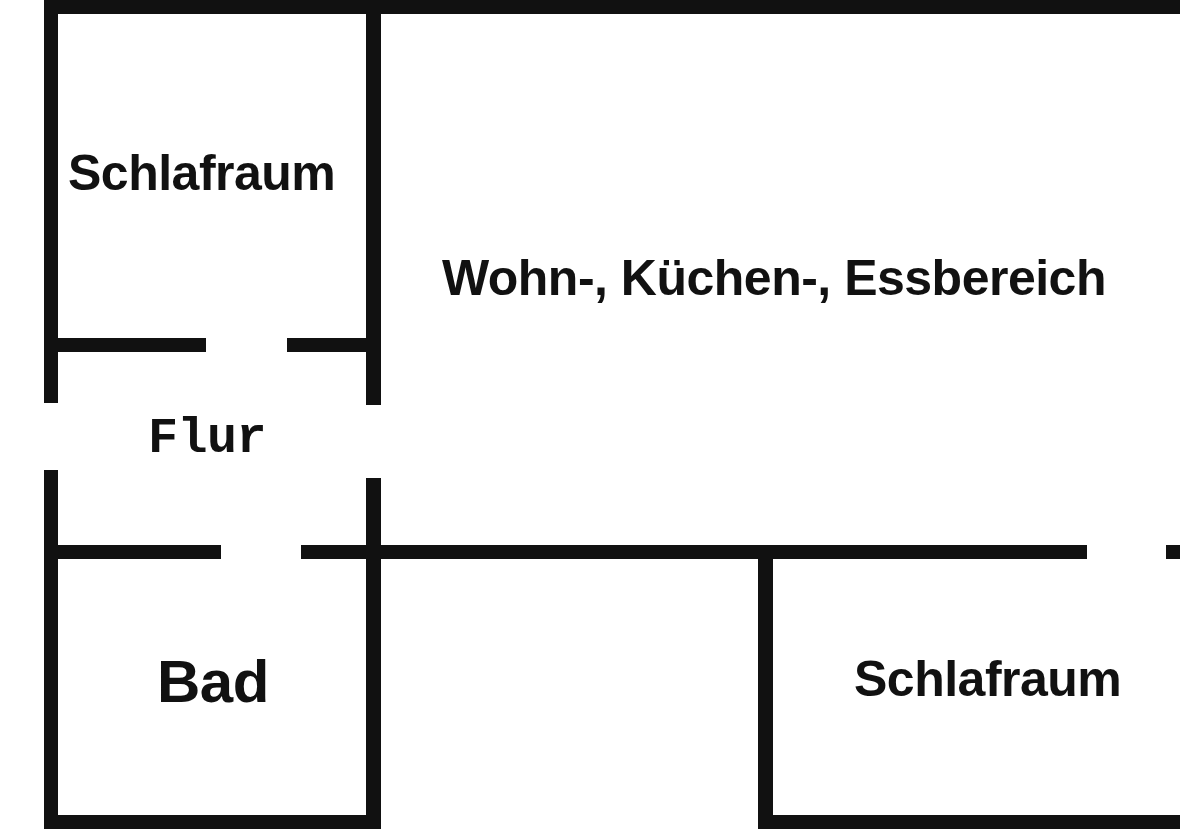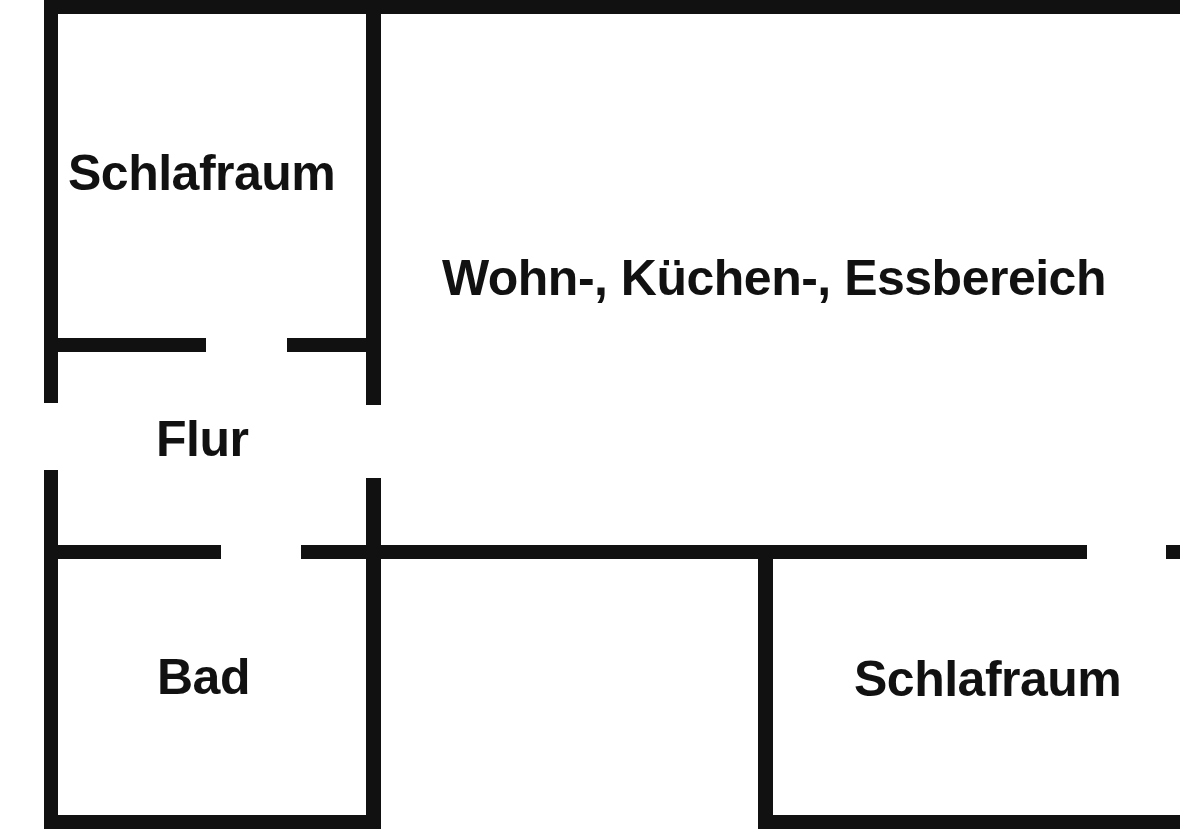--- a/index.html
+++ b/index.html
@@ -36,28 +36,29 @@
     left: 24px;
     top: 148px;
     font-size: 50px;
   }
   .label-main {
     left: 398px;
     top: 253px;
     font-size: 50px;
   }
   .label-flur {
-    left: 112px;
+    left: 104px;
     top: 414px;
     font-size: 50px;
+    font-family: Liberation Mono, monospace;
   }
   .label-bad {
     left: 113px;
     top: 652px;
-    font-size: 50px;
+    font-size: 60px;
   }
   .label-schlafraum-bottom {
     left: 810px;
     top: 654px;
     font-size: 50px;
   }
   .room-area {
     position: absolute;
     background: transparent;
   }

